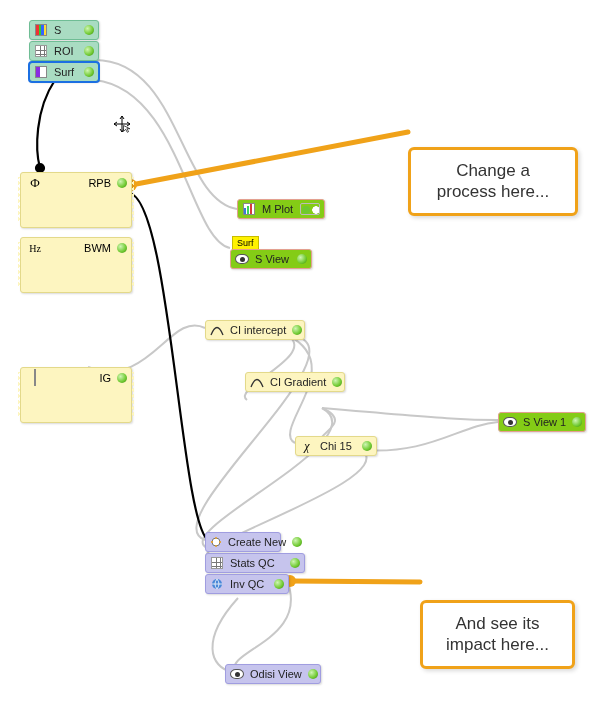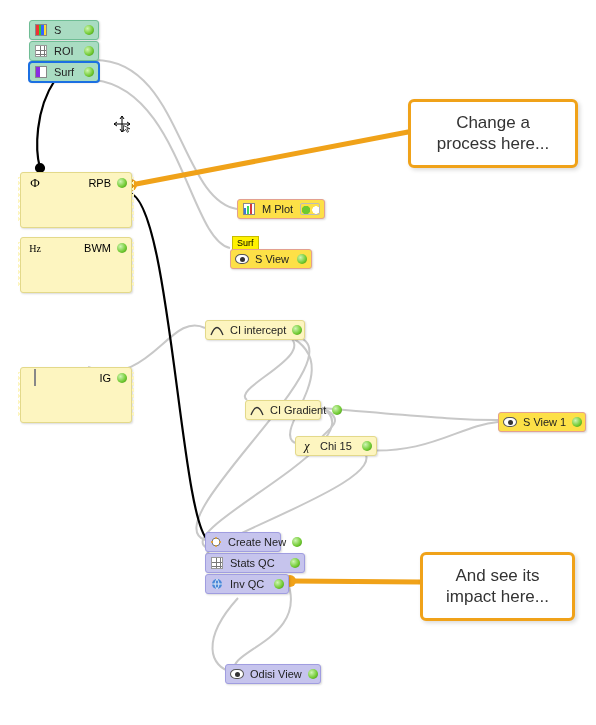--- a/index.html
+++ b/index.html
@@ -46,21 +46,21 @@
   .node .dot {
     width: 10px;
     height: 10px;
     border-radius: 50%;
     background: radial-gradient(circle at 35% 35%, #cff5b3, #6ec92f 60%, #3a7a15);
     margin-left: 6px;
     flex-shrink: 0;
   }
   .c-green { background: #a9dcc2; border: 1px solid #6fbd95; }
   .c-yellow { background: #fdf5c0; border: 1px solid #e3d98a; }
-  .c-salmon { background: #fde047; border: 1px solid #e3a090; }
+  .c-salmon { background: #84cc16; border: 1px solid #e3a090; }
   .c-lav { background: #c6c4ed; border: 1px solid #a09de0; }
 
   .selected { outline: 2px solid #1b6fe2; outline-offset: -1px; }
 
   .tall-yellow {
     position: absolute;
     background: #fdf5c0;
     border: 1px solid #e3d98a;
     border-radius: 3px;
     width: 112px;
@@ -117,20 +117,21 @@
     position: absolute;
     border: 3px solid #f0a219;
     border-radius: 6px;
     background: #fff;
     padding: 10px 14px;
     font-size: 17px;
     color: #333;
     text-align: center;
     line-height: 1.25;
     box-shadow: 2px 2px 4px rgba(0,0,0,0.15);
+    margin-top: 48px;
   }
   .cursor {
     position: absolute;
     width: 18px;
     height: 18px;
   }
   svg.wires {
     position: absolute;
     inset: 0;
     width: 596px;
@@ -314,21 +315,21 @@
   <div class="node c-yellow" style="left:205px;top:320px;width:100px">
     <span class="icon icon-curve">
       <svg viewBox="0 0 14 12">
           <path d="M1 11 Q7 -4 13 11" stroke="#333" fill="none" stroke-width="1.3"></path>
         </svg>
     </span>
     <span class="label">CI intercept</span>
     <span class="dot"></span>
   </div>
 
-  <div class="node c-yellow" style="left:245px;top:400px;width:76px">
+  <div class="node c-yellow" style="left:245px;top:372px;width:100px">
     <span class="icon icon-curve">
       <svg viewBox="0 0 14 12">
           <path d="M1 11 Q7 -4 13 11" stroke="#333" fill="none" stroke-width="1.3"></path>
         </svg>
     </span>
     <span class="label">CI Gradient</span>
     <span class="dot"></span>
   </div>
 
   <div class="node c-yellow" style="left:295px;top:436px;width:82px">

